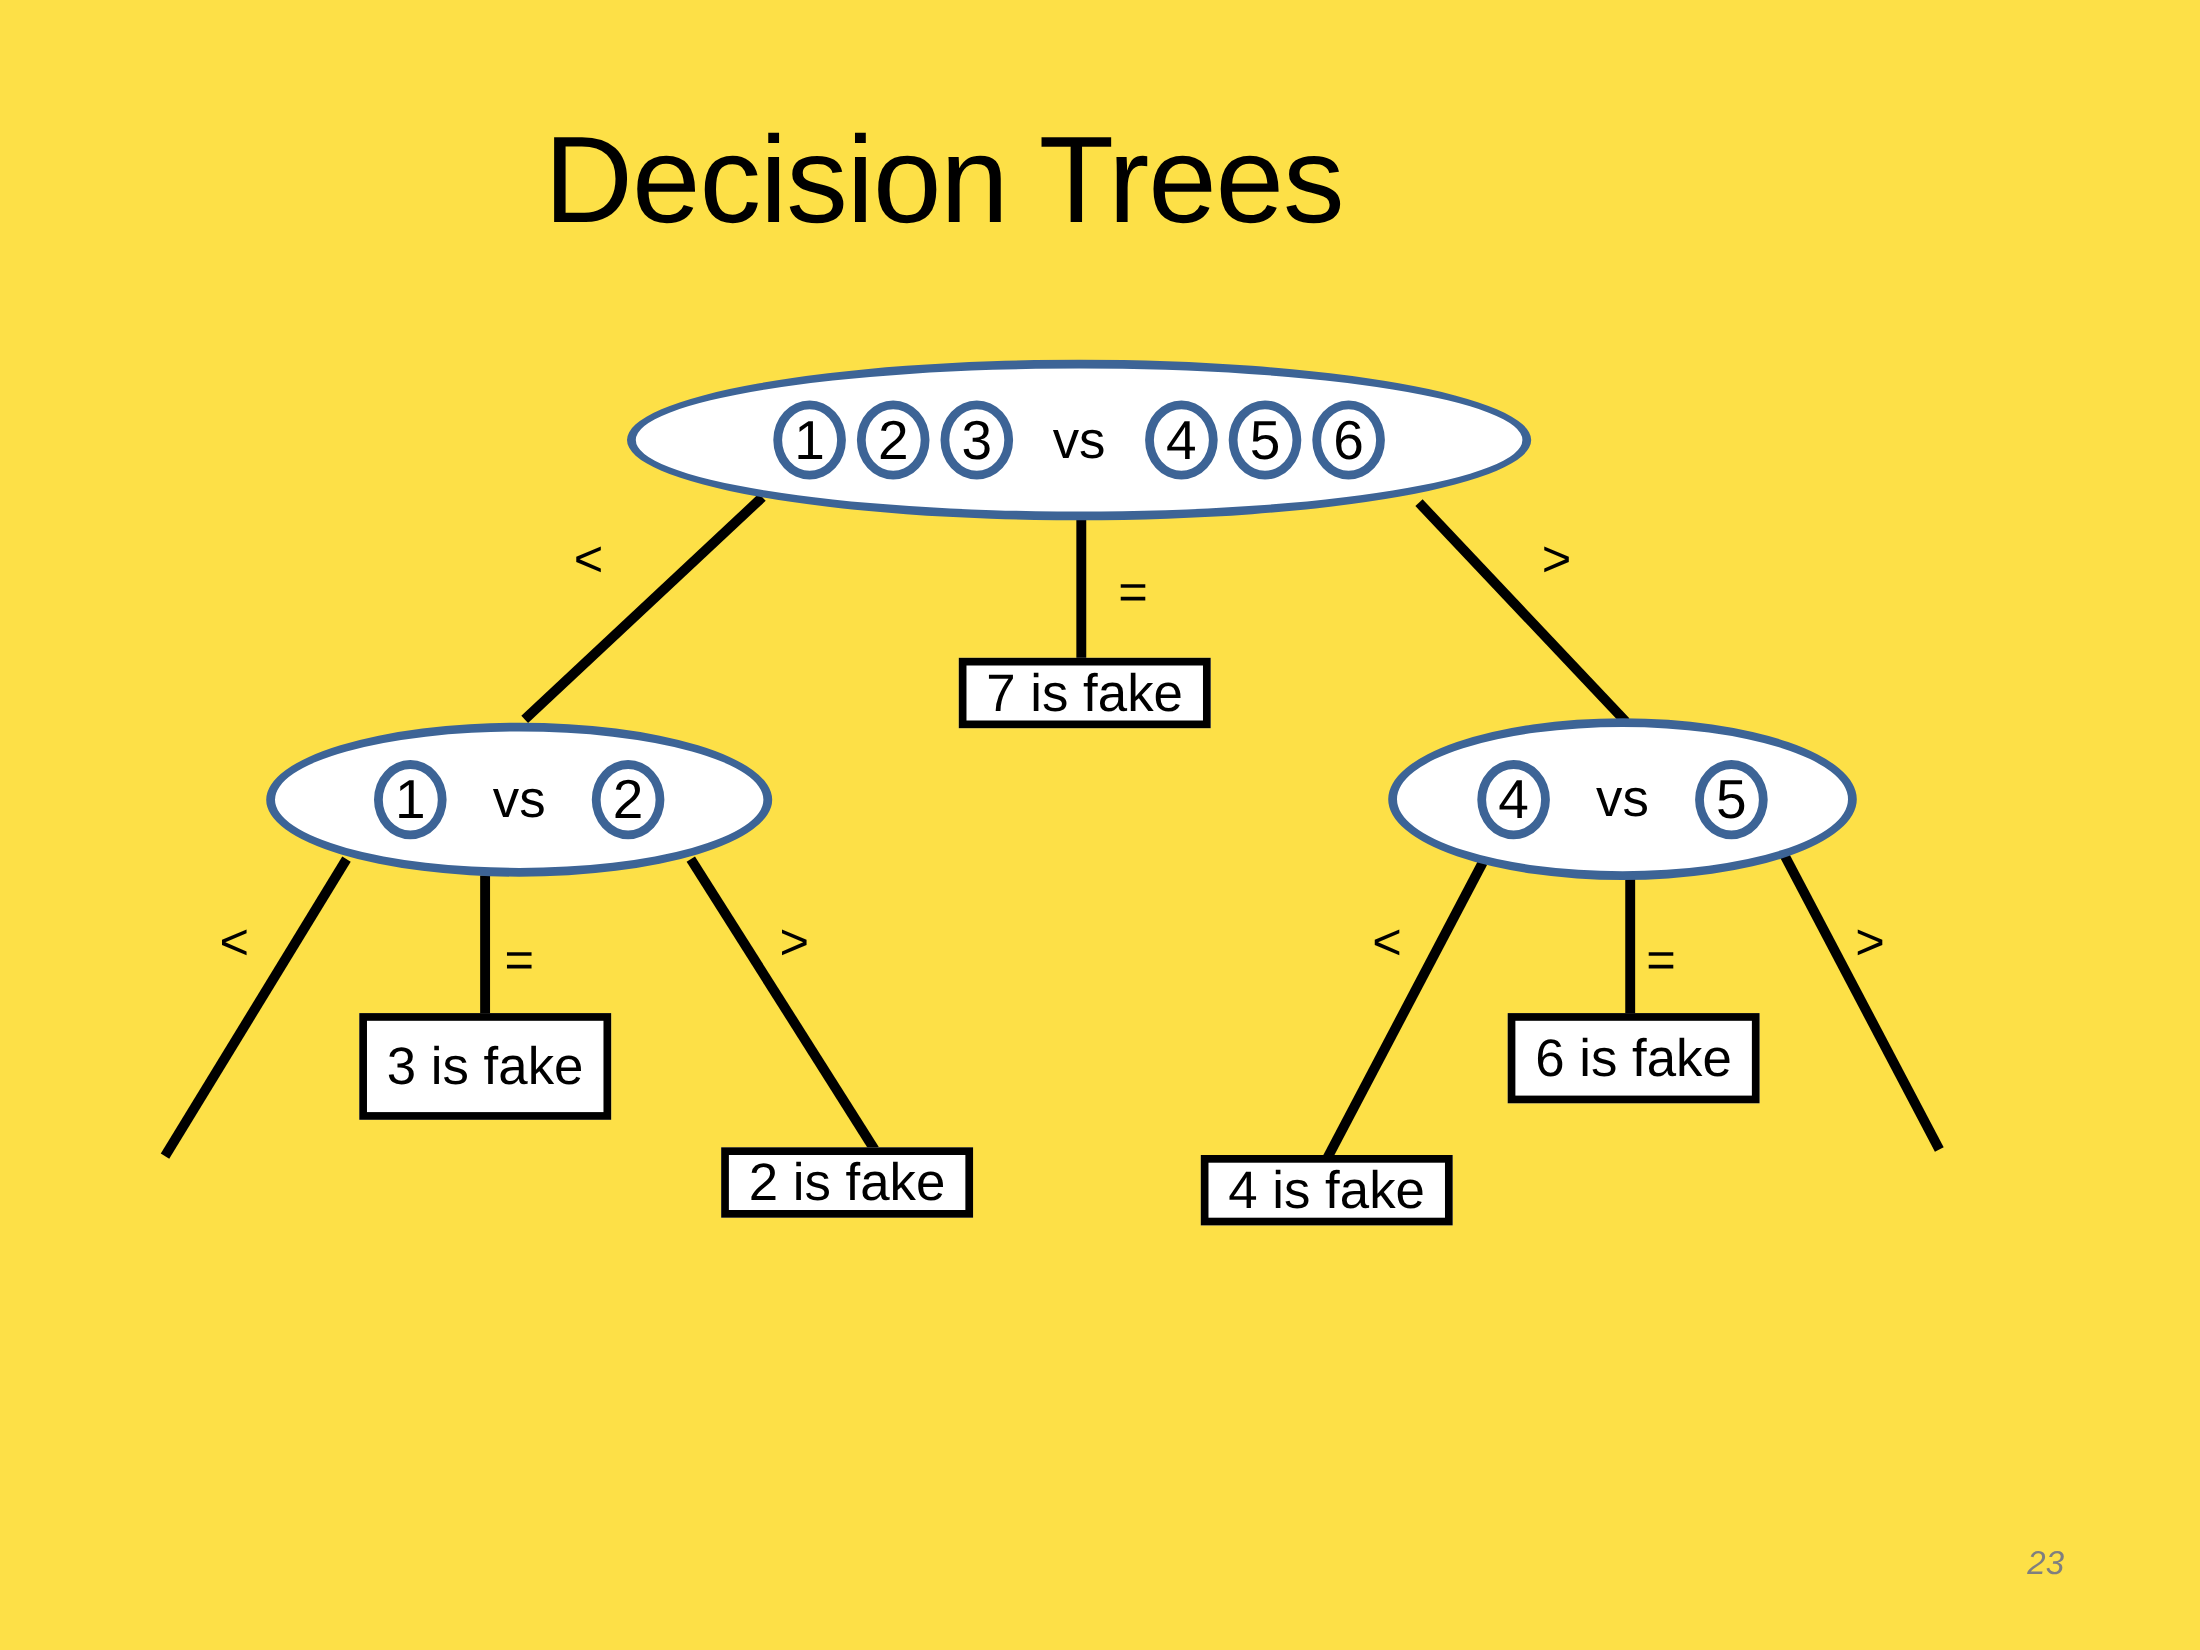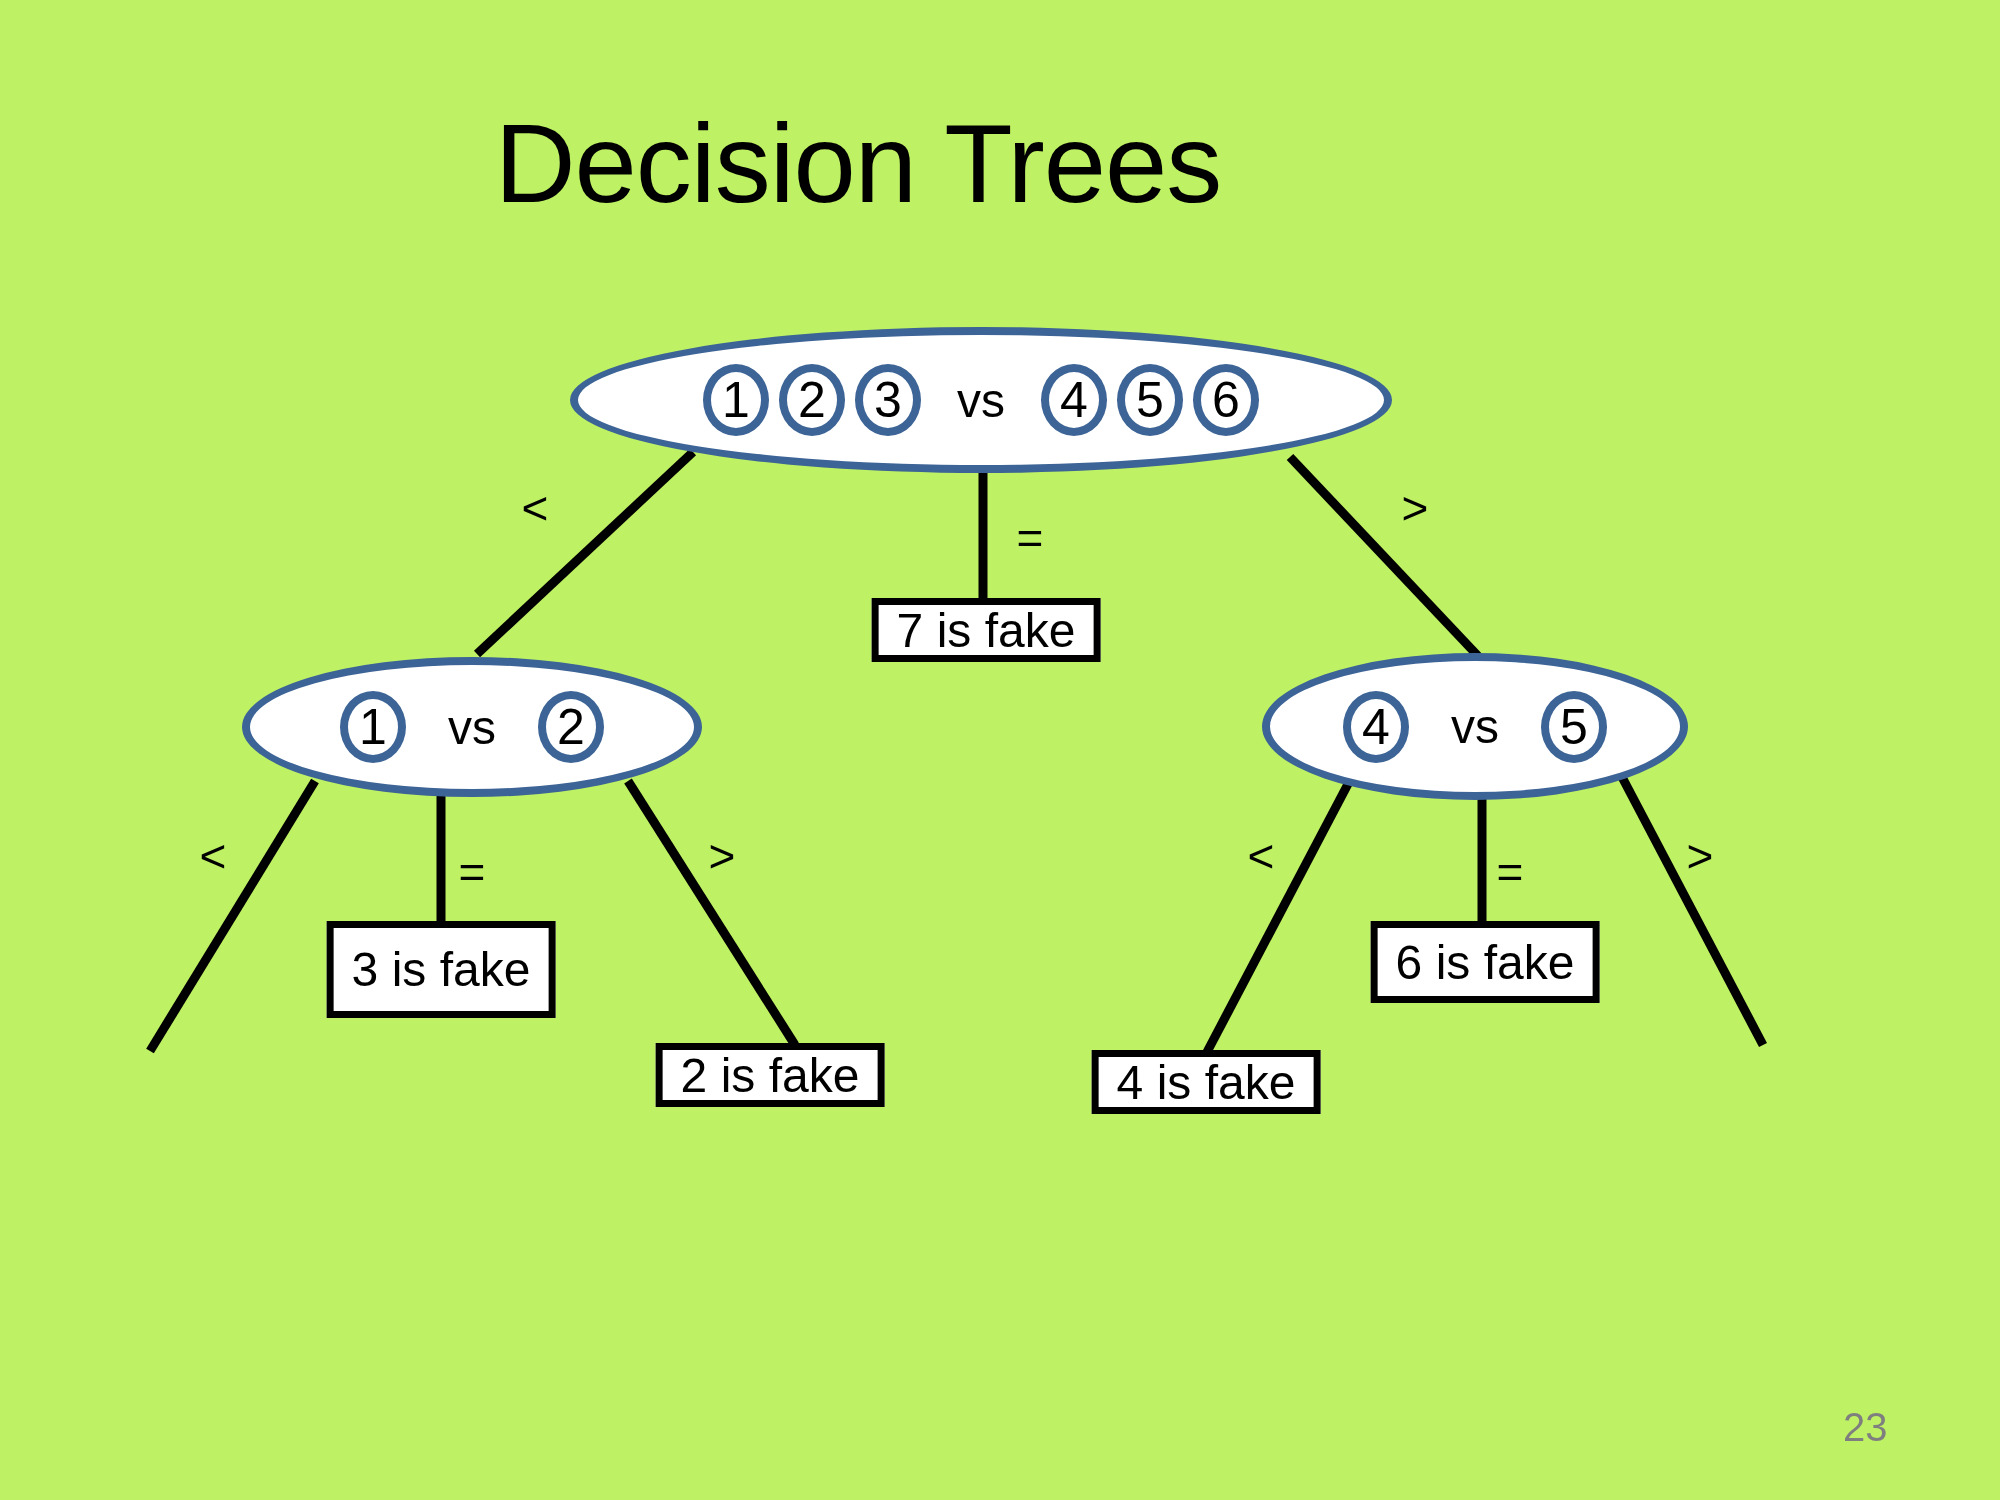--- a/index.html
+++ b/index.html
@@ -4,21 +4,21 @@
 <style>
   html, body {
     margin: 0;
     padding: 0;
     background: #ffffff;
   }
   .slide {
     position: relative;
     width: 2000px;
     height: 1500px;
-    background: #bef264;
+    background: #fde047;
     overflow: hidden;
     font-family: "Liberation Sans", sans-serif;
     color: #000000;
   }
   .title {
     position: absolute;
     left: 0;
     top: 100px;
     width: 1716px;
     text-align: center;
@@ -95,22 +95,23 @@
     position: absolute;
     transform: translate(-50%, -50%);
     font-size: 46px;
     color: #000000;
     line-height: 1;
   }
   .page-number {
     position: absolute;
     left: 1843px;
     top: 1405px;
-    font-size: 40px;
+    font-size: 30px;
     color: var(--page-number-gray, #7f7f7f);
+    font-style: italic;
   }
 </style>
 </head>
 <body>
 
 <div class="slide">
 
   <div class="title">Decision Trees</div>
 
   <svg class="edges" viewBox="0 0 2000 1500">

